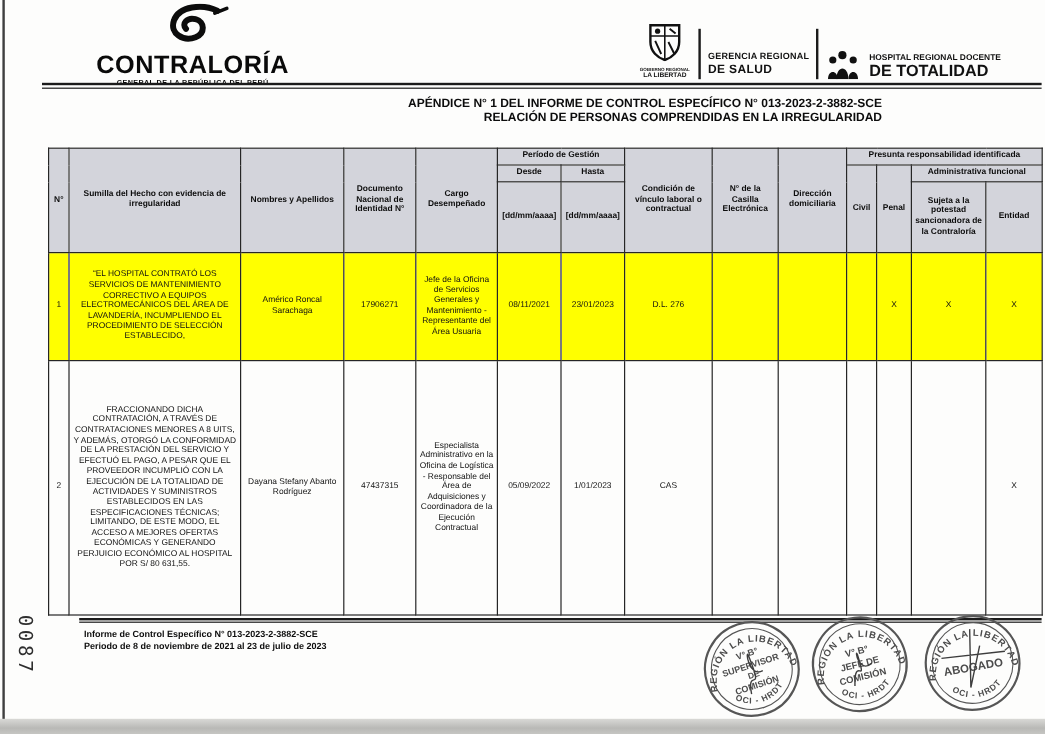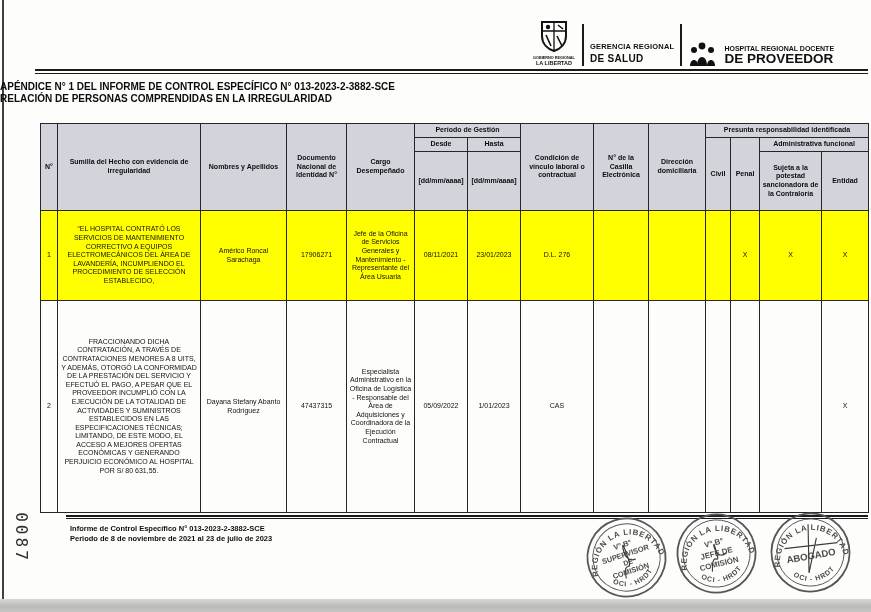--- a/index.html
+++ b/index.html
@@ -30,21 +30,21 @@
     display:flex; align-items:flex-end; gap:6px; }
   .brand-right .vdiv { width:2px; height:42px; background:#1b1b1b; }
   .gore-block { width:44px; text-align:center; }
   .gore-l1 { font-size:3.8px; font-weight:bold; line-height:4px; }
   .gore-l2 { font-size:5.5px; font-weight:bold; line-height:6px; }
   .dept-l1 { font-size:7.5px; font-weight:bold; letter-spacing:0.2px; }
   .dept-l2 { font-size:10px; font-weight:bold; letter-spacing:0.3px; line-height:15px; }
   .hosp-l1 { font-size:7px; font-weight:bold; }
   .hosp-l2 { font-size:13.5px; font-weight:bold; line-height:14px; }
   
-  .doc-title { position:absolute; left:0; top:81px; width:735px; text-align:left; }
+  .doc-title { position:absolute; left:0; top:81px; width:735px; text-align:right; }
   .doc-title div { font-size:10px; font-weight:bold; line-height:12px; color:#0c0c0c; }
   
   table.main { position:absolute; left:40px; top:123px; width:828px;
     border-collapse:collapse; table-layout:fixed; }
   table.main th, table.main td {
     border:1px solid #262626; font-size:7px; line-height:8.6px;
     text-align:center; vertical-align:middle; padding:1px 2px; overflow:hidden;
   }
   table.main th { background:#d3d4db; font-weight:bold; color:#0d0d0d; }
   td.sumilla { text-align:justify; vertical-align:top; font-size:7.2px;
@@ -63,20 +63,28 @@
 </head>
 <body>
 
 <div class="page">
 
   <div class="edge-left"></div>
   <div class="edge-bottom"></div>
 
   <div class="vert-num">0087</div>
 
+  <div class="brand-left">
+    <svg width="64" height="42" viewBox="0 0 64 42">
+      <path d="M 52 6 C 40 0 20 2 16 14 C 12 25 24 32 34 28 C 42 25 42 15 34 13 C 27 11 22 17 26 21" fill="none" stroke="#0c0c0c" stroke-width="5" stroke-linecap="round"></path>
+      <path d="M 50 8 L 60 4" stroke="#0c0c0c" stroke-width="3" stroke-linecap="round"></path>
+    </svg>
+    <div class="brand-name">CONTRALORÍA</div>
+    <div class="brand-sub">GENERAL DE LA REPÚBLICA DEL PERÚ</div>
+  </div>
 
   <div class="brand-right">
     <div class="gore-block">
       <svg width="30" height="32" viewBox="0 0 30 32">
         <path d="M 3 2 H 27 V 16 C 27 24 21 29 15 31 C 9 29 3 24 3 16 Z" fill="none" stroke="#111" stroke-width="2"></path>
         <path d="M 3 11 H 27 M 15 2 V 31" stroke="#111" stroke-width="1.3"></path>
         <circle cx="9" cy="7" r="2.2" fill="#111"></circle>
         <path d="M 19 5 L 24 9 M 7 15 L 12 26 M 18 16 L 23 26" stroke="#111" stroke-width="1.6"></path>
       </svg>
       <div class="gore-l1">GOBIERNO REGIONAL</div>
@@ -91,21 +99,21 @@
     <svg width="30" height="24" viewBox="0 0 30 24">
       <circle cx="6" cy="8" r="3" fill="#111"></circle>
         <circle cx="14" cy="4" r="3.4" fill="#111"></circle>
       <circle cx="23" cy="8" r="3" fill="#111"></circle>
       <path d="M 2 24 C 2 16 10 16 10 24 Z" fill="#111"></path>
       <path d="M 9 24 C 9 12 19 12 19 24 Z" fill="#111"></path>
       <path d="M 19 24 C 19 16 27 16 27 24 Z" fill="#111"></path>
     </svg>
     <div>
       <div class="hosp-l1">HOSPITAL REGIONAL DOCENTE</div>
-      <div class="hosp-l2">DE PROVEEDOR</div>
+      <div class="hosp-l2">DE TOTALIDAD</div>
     </div>
   </div>
 
   <div class="rule-double rule-top"></div>
 
   <div class="doc-title">
     <div>APÉNDICE N° 1 DEL INFORME DE CONTROL ESPECÍFICO N° 013-2023-2-3882-SCE</div>
     <div>RELACIÓN DE PERSONAS COMPRENDIDAS EN LA IRREGULARIDAD</div>
   </div>
 

